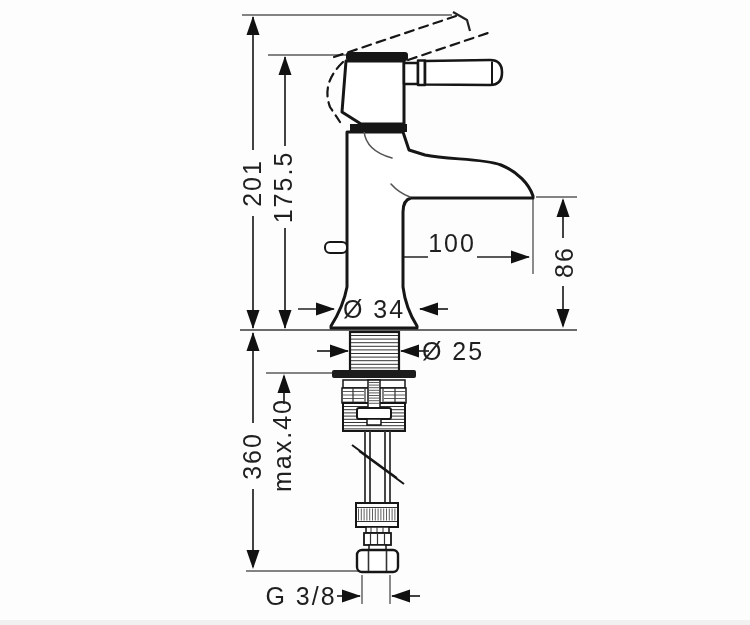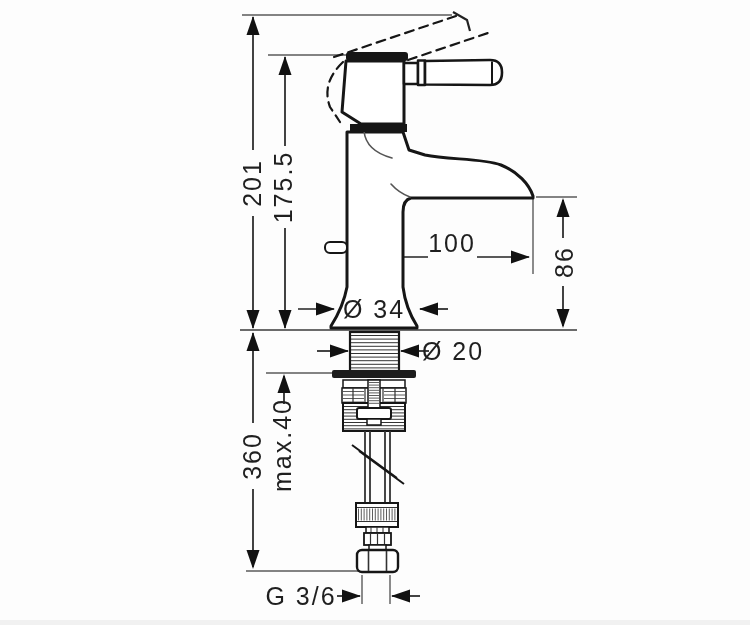--- a/index.html
+++ b/index.html
@@ -138,19 +138,19 @@
       <rect class="hw" stroke-width="2.4" x="357" y="550" width="41" height="22" rx="5"></rect>
       <path class="hatch" stroke-width="1.6" d="M368.5,551 V571 M386.5,551 V571"></path>
     </g>
   </svg>
 
   <div class="dim-label vert" style="left:252px;top:183px">201</div>
   <div class="dim-label vert" style="left:283px;top:187px">175.5</div>
   <div class="dim-label" style="left:452px;top:243px">100</div>
   <div class="dim-label vert" style="left:564px;top:262px">86</div>
   <div class="dim-label" style="left:374px;top:309px">Ø 34</div>
-  <div class="dim-label" style="left:453px;top:351px">Ø 20</div>
+  <div class="dim-label" style="left:453px;top:351px">Ø 25</div>
   <div class="dim-label vert" style="left:252px;top:456px">360</div>
   <div class="dim-label vert" style="left:282px;top:445px">max.40</div>
-  <div class="dim-label" style="left:301px;top:596px">G 3/6</div>
+  <div class="dim-label" style="left:301px;top:596px">G 3/8</div>
 
   <div id="bottom-edge"></div>
 </div>
 
 </body></html>

